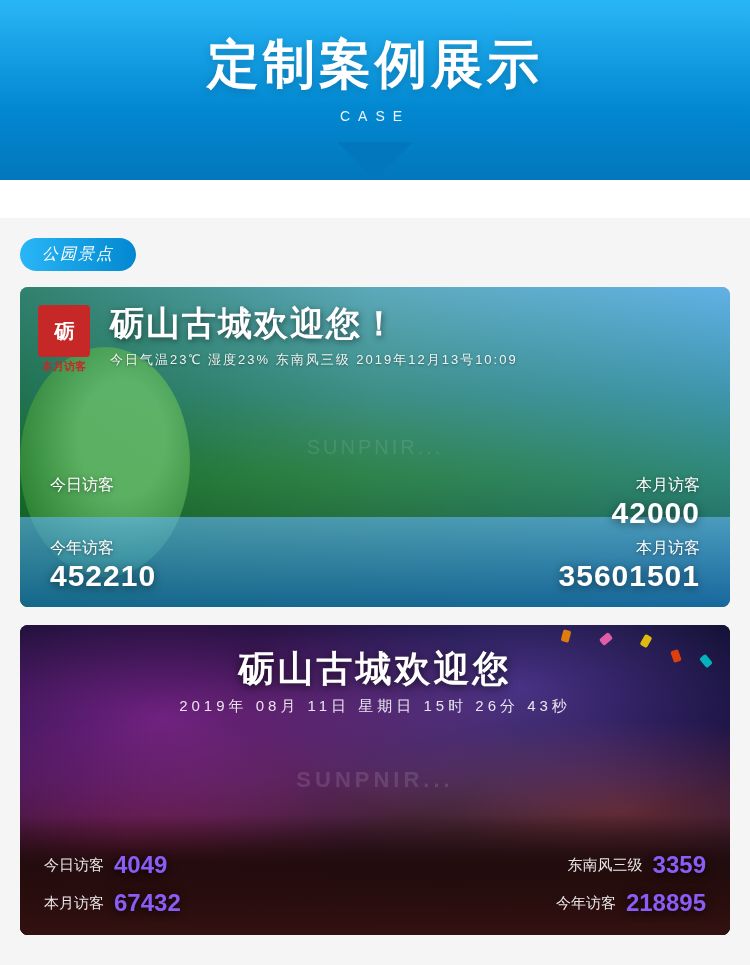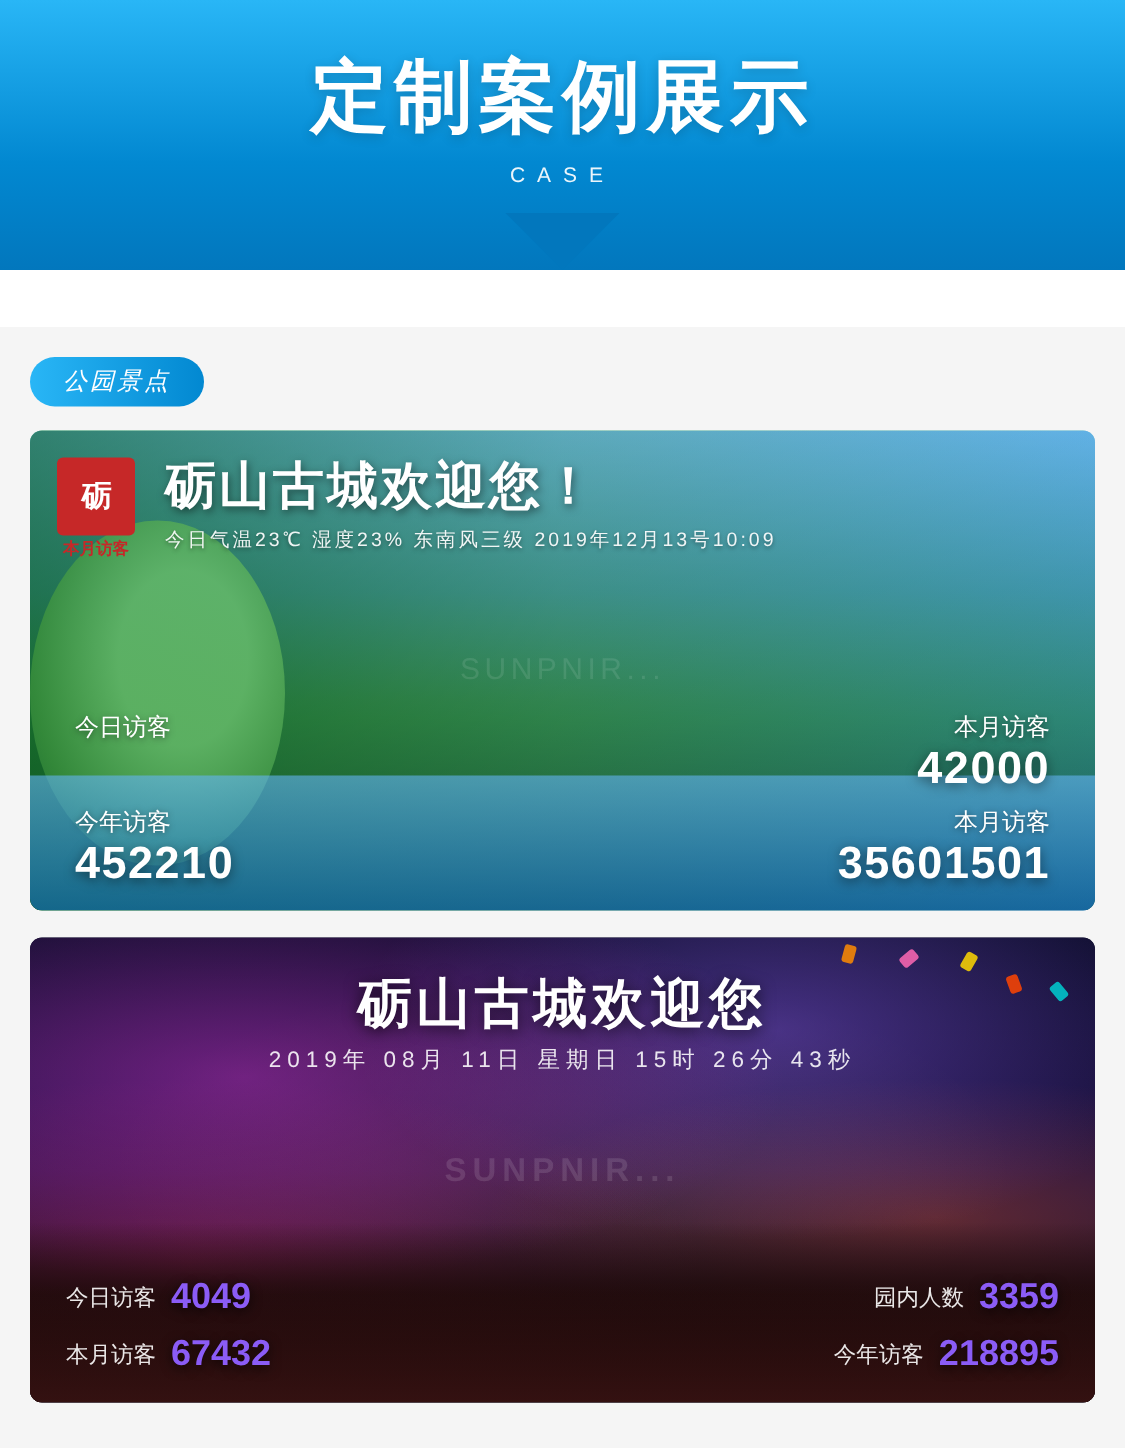--- a/index.html
+++ b/index.html
@@ -396,21 +396,21 @@
     <div class="water-datetime">2019年  08月  11日  星期日  15时  26分  43秒</div>
 
     <div class="watermark">SUNPNIR...</div>
 
     <div class="water-stats">
       <div class="water-stat">
         <span class="water-stat-label">今日访客</span>
         <span class="water-stat-value">4049</span>
       </div>
       <div class="water-stat right">
-        <span class="water-stat-label">园内人数</span>
+        <span class="water-stat-label">东南风三级</span>
         <span class="water-stat-value">3359</span>
       </div>
       <div class="water-stat">
         <span class="water-stat-label">本月访客</span>
         <span class="water-stat-value">67432</span>
       </div>
       <div class="water-stat right">
         <span class="water-stat-label">今年访客</span>
         <span class="water-stat-value">218895</span>
       </div>

